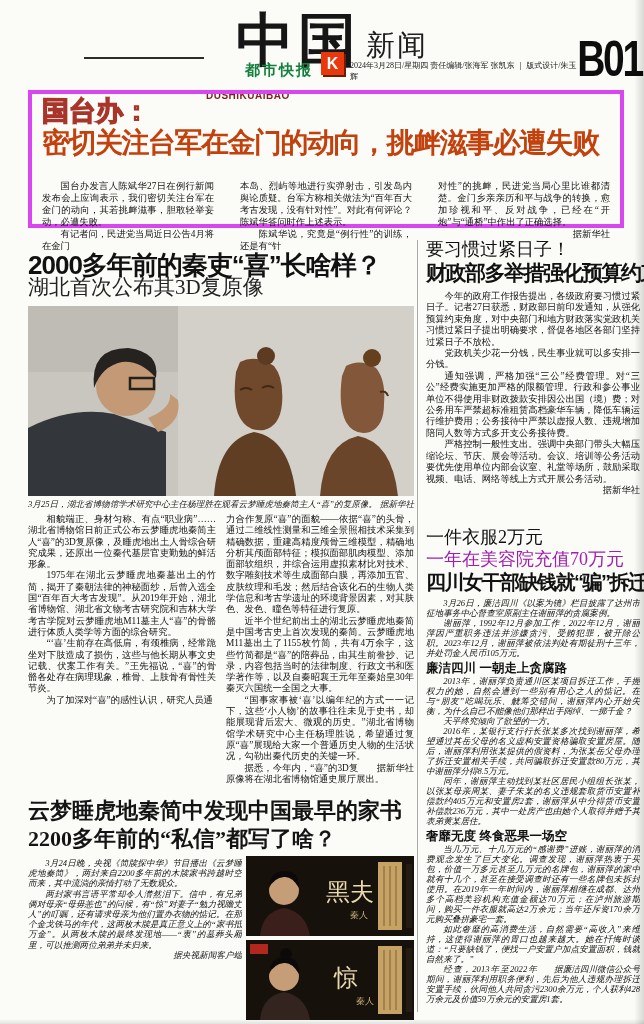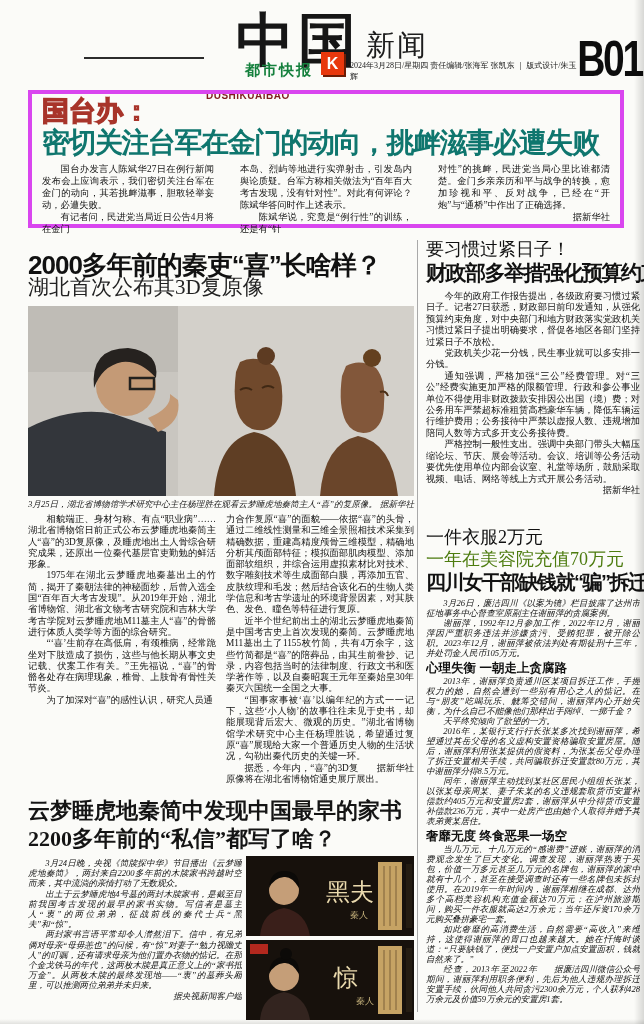--- a/index.html
+++ b/index.html
@@ -25,23 +25,23 @@
   .dateline{position:absolute;left:350px;top:60px;font-size:8px;color:#1a1a1a;width:230px;}
   .pageno{position:absolute;right:2px;top:30px;font-size:50px;font-weight:800;color:#0d0d0d;
           font-family:"Liberation Sans",sans-serif;transform:scaleX(.78);transform-origin:right;
           letter-spacing:-3px;}
 
   
   .topbox{position:absolute;left:28px;top:90px;width:596px;height:138px;border:4px solid #d946ef;
           box-sizing:border-box;padding:3px 10px 4px;}
   .kicker{font-size:27px;font-weight:800;color:#fff;-webkit-text-stroke:1.3px #a8342a;
           font-family:"Liberation Sans",sans-serif;line-height:1.1;}
-  .tophead{font-size:28px;font-weight:900;color:#0f766e;font-family:"Liberation Sans",sans-serif;
+  .tophead{font-size:28px;font-weight:900;color:#c2410c;font-family:"Liberation Sans",sans-serif;
            letter-spacing:-1.5px;line-height:1.1;white-space:nowrap;margin-top:1px;}
-  .topcols{display:flex;gap:26px;margin-top:5px;}
+  .topcols{display:flex;gap:26px;margin-top:22px;}
   .topcols .col{flex:1;font-size:9.3px;line-height:12px;text-align:justify;}
 
   
   .qin-head{position:absolute;left:28px;top:248px;font-size:26px;font-weight:800;
             font-family:"Liberation Sans",sans-serif;letter-spacing:-1px;white-space:nowrap;}
   .qin-sub{position:absolute;left:28px;top:273px;font-size:21px;color:#222;}
   .qin-photo{position:absolute;left:28px;top:306px;width:386px;height:190px;}
   .qin-caption{position:absolute;left:28px;top:499px;width:386px;font-size:8.6px;
                font-style:italic;color:#222;display:flex;justify-content:space-between;}
   .qin-cols{position:absolute;left:28px;top:514px;width:386px;height:284px;display:flex;gap:10px;overflow:hidden;}
@@ -56,21 +56,21 @@
   .let-images svg{display:block;margin-bottom:4px;}
 
   
   .vrule{position:absolute;left:417px;top:240px;width:1px;height:772px;background:#a9a9a9;}
   .bud-kicker{position:absolute;left:426px;top:237px;font-size:18px;color:#111;}
   .bud-head{position:absolute;left:426px;top:259px;font-size:21px;font-weight:900;
             font-family:"Liberation Sans",sans-serif;letter-spacing:-1.5px;white-space:nowrap;}
   .bud-body{position:absolute;left:426px;top:291px;width:214px;font-size:9.3px;
             line-height:11.4px;text-align:justify;}
   .cor-kicker1{position:absolute;left:426px;top:525px;font-size:18px;color:#111;}
-  .cor-kicker2{position:absolute;left:426px;top:547px;font-size:18px;color:#4d7c0f;}
+  .cor-kicker2{position:absolute;left:426px;top:547px;font-size:18px;color:#a21caf;}
   .cor-head{position:absolute;left:426px;top:569px;font-size:20px;font-weight:900;
             font-family:"Liberation Sans",sans-serif;letter-spacing:-1.5px;white-space:nowrap;}
   .cor-body{position:absolute;left:426px;top:598px;width:214px;height:424px;font-style:italic;
             font-size:8.6px;line-height:10px;text-align:justify;overflow:hidden;}
   .sec-sub{font-style:normal;font-weight:800;font-family:"Liberation Sans",sans-serif;
            font-size:12.5px;margin:5px 0 3px;text-indent:0;}
   .edge-shadow{position:absolute;right:0;top:0;width:10px;height:100%;
                background:linear-gradient(to right,rgba(0,0,0,0),rgba(0,0,0,.14));pointer-events:none;}
   .bottom-shadow{position:absolute;left:0;bottom:0;width:100%;height:5px;
                background:linear-gradient(to bottom,rgba(0,0,0,0),rgba(0,0,0,.10));pointer-events:none;}
@@ -158,21 +158,20 @@
     </div>
   </div>
 
   <div class="let-head">
     <div>云梦睡虎地秦简中发现中国最早的家书</div>
     <div>2200多年前的“私信”都写了啥？</div>
   </div>
 
   <div class="let-body">
     <p>3月24日晚，央视《简牍探中华》节目播出《云梦睡虎地秦简》，两封来自2200多年前的木牍家书跨越时空而来，其中流淌的亲情打动了无数观众。</p>
-    <p>出土于云梦睡虎地4号墓的两封木牍家书，是截至目前我国考古发现的最早的家书实物。写信者是墓主人“衷”的两位弟弟，征战前线的秦代士兵“黑夫”和“惊”。</p>
     <p>两封家书言语平常却令人潸然泪下。信中，有兄弟俩对母亲“母毋恙也”的问候，有“惊”对妻子“勉力视瞻丈人”的叮嘱，还有请求母亲为他们置办衣物的惦记。在那个金戈铁马的年代，这两枚木牍是真正意义上的“家书抵万金”。从两枚木牍的最终发现地——“衷”的墓葬头厢里，可以推测两位弟弟并未归来。</p>
     <p class="credit">据央视新闻客户端</p>
   </div>
 
   <div class="let-images">
     <svg width="168" height="80" viewBox="0 0 168 80" aria-hidden="true">
       <rect width="168" height="80" fill="#17110c"></rect>
       <path d="M14,80 Q16,56 38,52 Q60,56 64,80 Z" fill="#3a1f1a"></path>
       <circle cx="38" cy="34" r="15" fill="#c59e78"></circle>
       <path d="M23,32 Q24,14 40,15 Q54,16 53,32 Q46,20 38,21 Q28,22 23,32 Z" fill="#0c0a08"></path>
@@ -208,21 +207,21 @@
     <p>严格控制一般性支出。强调中央部门带头大幅压缩论坛、节庆、展会等活动。会议、培训等公务活动要优先使用单位内部会议室、礼堂等场所，鼓励采取视频、电话、网络等线上方式开展公务活动。</p>
     <p class="credit">据新华社</p>
   </div>
 
   <div class="cor-kicker1">一件衣服2万元</div>
   <div class="cor-kicker2">一年在美容院充值70万元</div>
   <div class="cor-head">四川女干部缺钱就“骗”拆迁款</div>
   <div class="cor-body">
     <p>3月26日，廉洁四川《以案为镜》栏目披露了达州市征地事务中心督查室原副主任谢丽萍的贪腐案例。</p>
     <p>谢丽萍，1992年12月参加工作，2022年12月，谢丽萍因严重职务违法并涉嫌贪污、受贿犯罪，被开除公职。2023年12月，谢丽萍被依法判处有期徒刑十三年，并处罚金人民币105万元。</p>
-    <p class="sec-sub">心理失衡 一朝走上贪腐路</p>
+    <p class="sec-sub">廉洁四川 一朝走上贪腐路</p>
     <p>2013年，谢丽萍负责通川区某项目拆迁工作，手握权力的她，自然会遭到一些别有用心之人的惦记。在与“朋友”吃喝玩乐、觥筹交错间，谢丽萍内心开始失衡，为什么自己不能像他们那样出手阔绰、一掷千金？</p>
     <p>天平终究倾向了欲望的一方。</p>
     <p>2016年，某银行支行行长张某多次找到谢丽萍，希望通过其岳父母的名义虚构安置资格骗取安置房屋。随后，谢丽萍利用张某提供的假资料，为张某岳父母办理了拆迁安置相关手续，共同骗取拆迁安置款80万元，其中谢丽萍分得8.5万元。</p>
     <p>同年，谢丽萍主动找到某社区居民小组组长张某，以张某母亲周某、妻子朱某的名义违规套取货币安置补偿款约405万元和安置房2套，谢丽萍从中分得货币安置补偿款236万元，其中一处房产也由她个人取得并赠予其表弟黄某居住。</p>
     <p class="sec-sub">奢靡无度 终食恶果一场空</p>
     <p>当几万元、十几万元的“感谢费”进账，谢丽萍的消费观念发生了巨大变化。调查发现，谢丽萍热衷于买包，价值一万多元甚至几万元的名牌包，谢丽萍的家中就有十几个，甚至在接受调查时还有一些名牌包未拆封使用。在2019年一年时间内，谢丽萍相继在成都、达州多个高档美容机构充值金额达70万元；在泸州旅游期间，购买一件衣服就高达2万余元；当年还斥资170余万元购买叠拼豪宅一套。</p>
     <p>如此奢靡的高消费生活，自然需要“高收入”来维持，这使得谢丽萍的胃口也越来越大。她在忏悔时谈道：“只要缺钱了，便找一户安置户加点安置面积，钱就自然来了。”</p>
     <p>
       <span class="credit-inline">据廉洁四川微信公众号</span>
       <span>经查，2013年至2022年期间，谢丽萍利用职务便利，先后为他人违规办理拆迁安置手续，伙同他人共同贪污2300余万元，个人获利428万余元及价值59万余元的安置房1套。</span>

